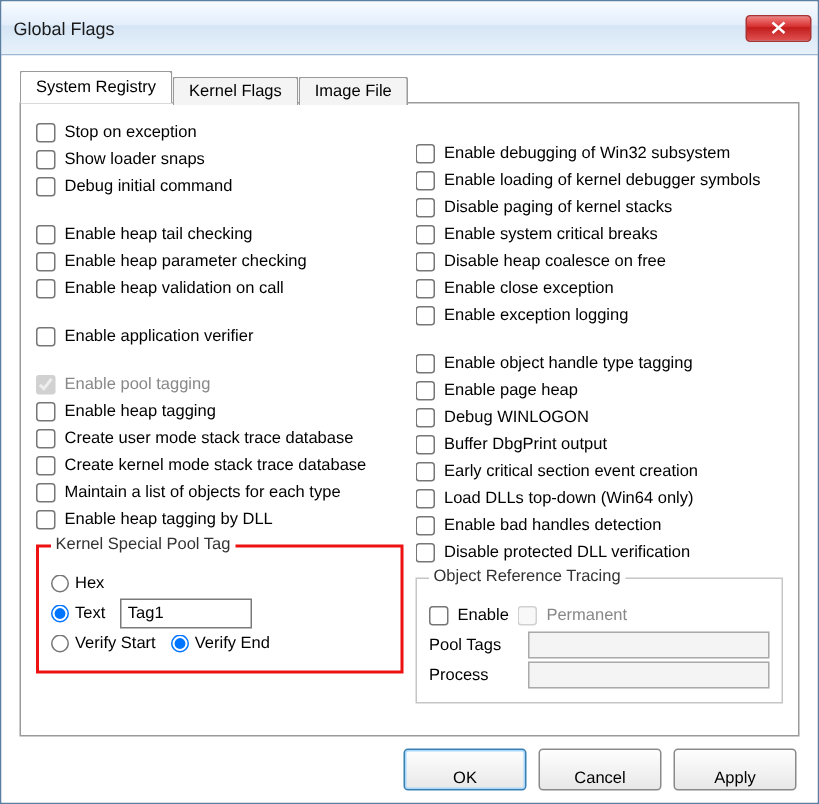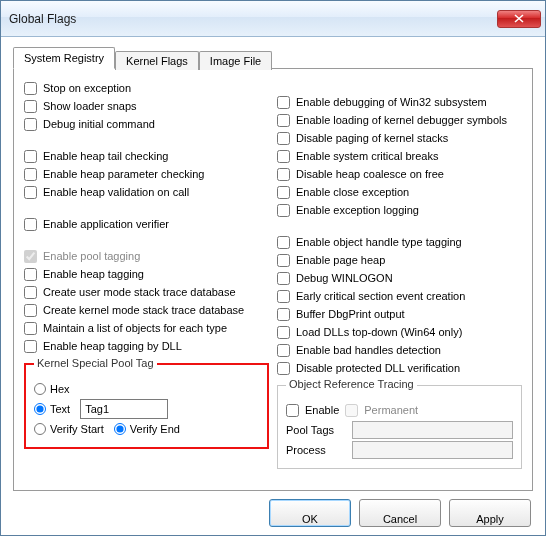--- a/index.html
+++ b/index.html
@@ -338,25 +338,25 @@
           <label class="chk">
               <input type="checkbox" style="">
               <span>Enable page heap</span>
             </label>
           <label class="chk">
               <input type="checkbox" style="">
               <span>Debug WINLOGON</span>
             </label>
           <label class="chk">
               <input type="checkbox" style="">
+              <span>Buffer DbgPrint output</span>
+            </label>
+          <label class="chk">
+              <input type="checkbox" style="">
               <span>Early critical section event creation</span>
-            </label>
-          <label class="chk">
-              <input type="checkbox" style="">
-              <span>Buffer DbgPrint output</span>
             </label>
           <label class="chk">
               <input type="checkbox" style="">
               <span>Load DLLs top-down (Win64 only)</span>
             </label>
           <label class="chk">
               <input type="checkbox" style="">
               <span>Enable bad handles detection</span>
             </label>
           <label class="chk">

